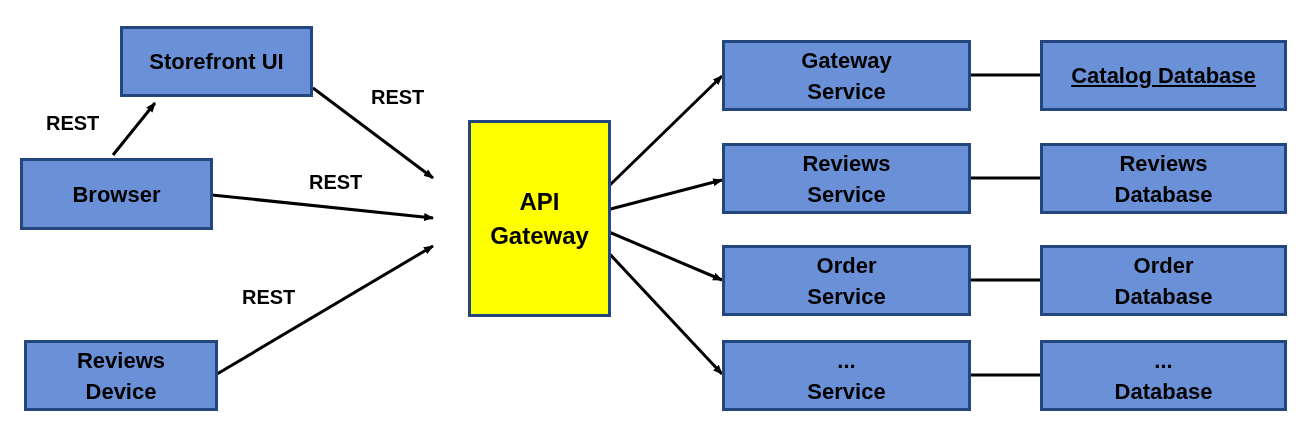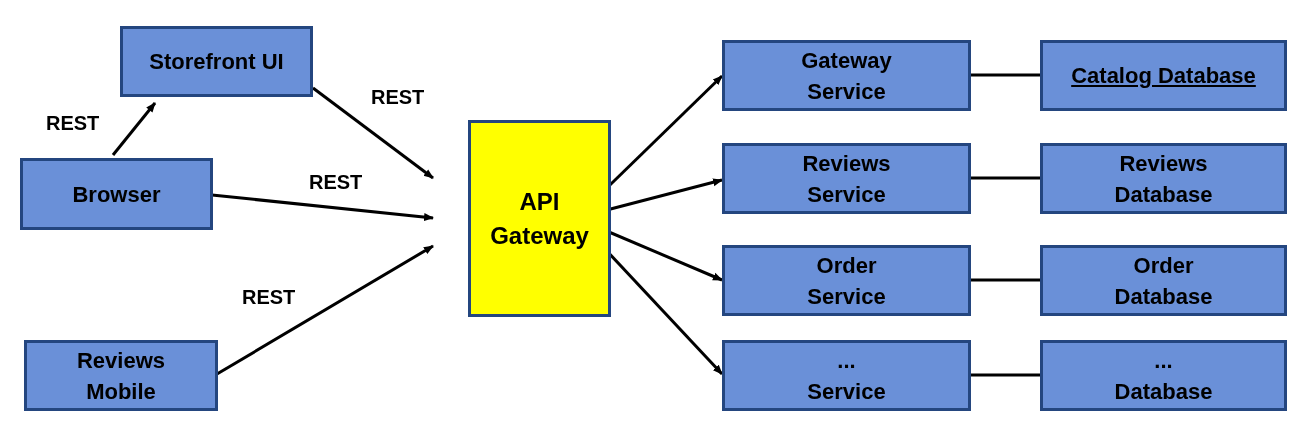--- a/index.html
+++ b/index.html
@@ -37,21 +37,21 @@
   </svg>
 
   <div class="node" style="left:120px;top:26px;width:193px;height:71px;">
     <span>Storefront UI</span>
   </div>
   <div class="node" style="left:20px;top:158px;width:193px;height:72px;">
     <span>Browser</span>
   </div>
   <div class="node" style="left:24px;top:340px;width:194px;height:71px;">
     <span>Reviews</span>
-    <span>Mobile</span>
+    <span>Device</span>
   </div>
 
   <div class="node gateway" style="left:434px;top:120px;width:143px;height:197px;">
     <span>API</span>
     <span>Gateway</span>
   </div>
 
   <div class="node" style="left:722px;top:40px;width:249px;height:71px;">
     <span>Gateway</span>
     <span>Service</span>

